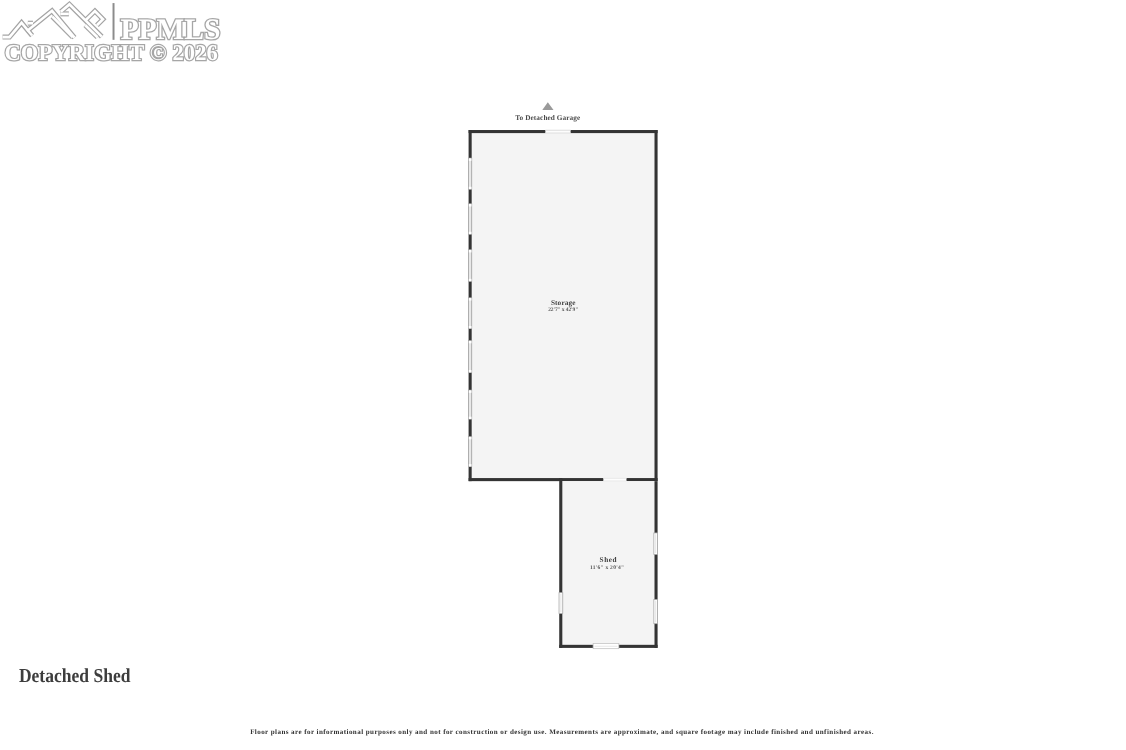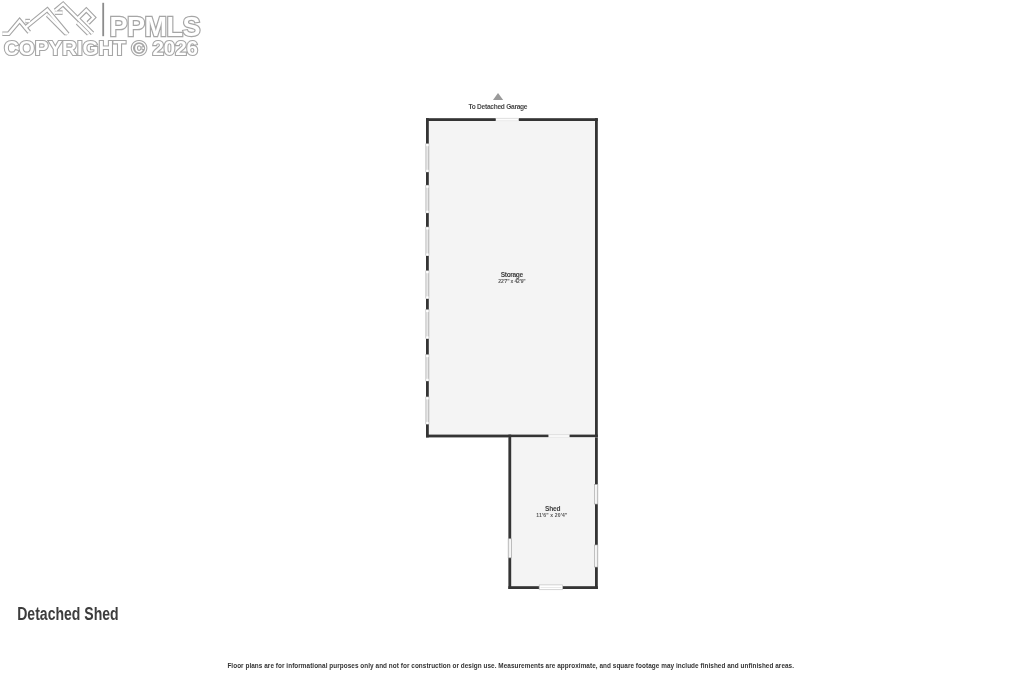--- a/index.html
+++ b/index.html
@@ -1,17 +1,17 @@
 <!DOCTYPE html>
 <html><head>
 <meta charset="utf-8">
 <style>
   html,body{margin:0;padding:0;background:#ffffff;}
   #stage{position:relative;width:1024px;height:682px;background:#1d4ed8;overflow:hidden;
-         font-family:Liberation Sans, sans-serif;}
+         font-family:Liberation Serif, serif;}
   svg{position:absolute;left:0;top:0;}
 </style>
 </head>
 <body>
 <div id="stage">
 <svg width="1024" height="682" viewBox="0 0 1024 682">
 
   <rect x="0" y="0" width="1024" height="682" fill="#ffffff"></rect>
 
   <g fill="none" stroke-linecap="butt" stroke-linejoin="miter">

